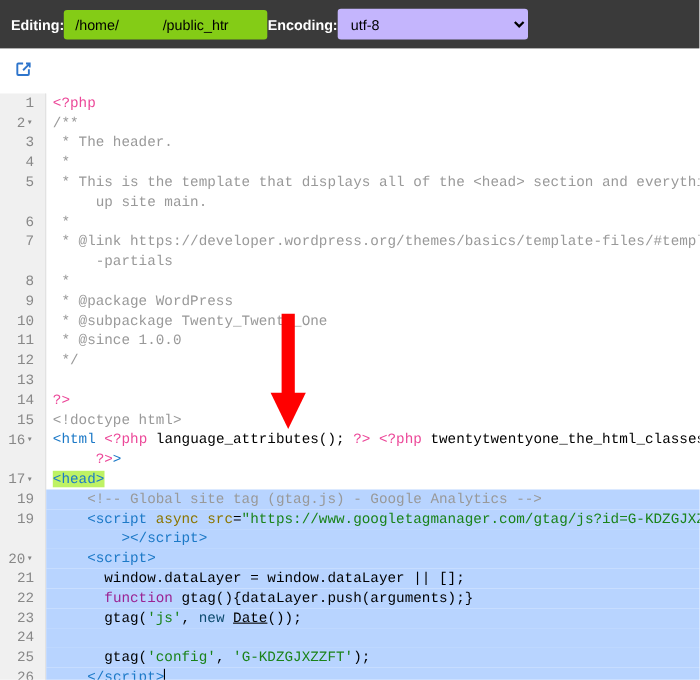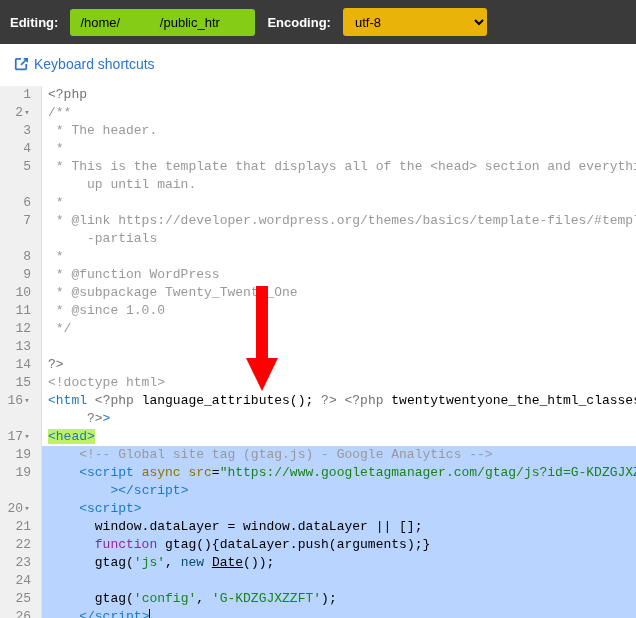--- a/index.html
+++ b/index.html
@@ -10,41 +10,41 @@
   width: 636px;
   height: 618px;
   overflow: hidden;
 }
 .toolbar {
   background: #3a3a3a;
   color: #fff;
   padding: 18px 10px;
   display: flex;
   align-items: center;
-  gap: 12px;
+  gap: 0;
   height: 44px;
 }
 .toolbar label { font-weight: bold; font-size: 13px; white-space: nowrap; }
 .toolbar input[type=text] {
   background: #84cc16;
   color: #000;
   border: none;
   border-radius: 3px;
   padding: 6px 10px;
   font-size: 13px;
   width: 185px;
 }
 .toolbar select {
-  background: #eab308;
+  background: #c4b5fd;
   color: #000;
   border: none;
   border-radius: 3px;
   padding: 5px 8px;
   font-size: 13px;
-  width: 144px;
+  width: 173px;
   height: 28px;
 }
 .toolbar button {
   background: #fff;
   color: #000;
   border: none;
   border-radius: 3px;
   padding: 6px 10px;
   font-size: 13px;
   cursor: pointer;
@@ -79,21 +79,21 @@
 .fold { display:inline-block; width:8px; text-align:center; color:#888; font-size:9px; vertical-align: middle; }
 .code { flex: 1; }
 .cl { height: 18px; padding-left: 6px; white-space: pre; }
 .highlight-yellow { background: #bef264; display:inline; }
 .highlight-blue { background: #b8d4ff; }
 .tok-comment { color: #999; }
 .tok-tag { color: #1c79c7; }
 .tok-attr { color: #8b7500; font-family: Liberation Mono, monospace; }
 .tok-string { color: #1a831a; }
 .tok-keyword { color: #9b2393; }
-.tok-php { color: #737373; }
+.tok-php { color: #ec4899; }
 .tok-kw2 { color: #0c4a6e; }
 .tok-cconst { color: #000000; text-decoration: underline; }
 .cursor { border-right: 1px solid #000; margin-right:-1px; }
 .arrow {
   position: absolute;
   left: 242px;
   top: 200px;
   pointer-events: none;
 }
 </style>
@@ -107,21 +107,20 @@
   <select>
     <option>utf-8</option>
   </select>
 </div>
 
 <div class="link-row">
   <a href="#">
     <svg viewBox="0 0 16 16">
         <path d="M11 1v2h1.6L7.3 8.3l1.4 1.4L14 4.4V6h2V1h-5zM13 13H3V3h5V1H3a2 2 0 0 0-2 2v10a2 2 0 0 0 2 2h10a2 2 0 0 0 2-2V8h-2v5z"></path>
       </svg>
-    <span>Keyboard shortcuts</span>
   </a>
 </div>
 
 <div class="editor-wrap">
 <div class="editor">
   <div class="gutter" id="gutter">
         <div class="g">1</div>
         <div class="g">2<span class="fold">▾</span></div>
         <div class="g">3</div>
         <div class="g">4</div>
@@ -151,26 +150,26 @@
         <div class="g">24</div>
         <div class="g">25</div>
         <div class="g">26</div>
       </div>
   <div class="code">
     <div class="cl"><span class="tok-php">&lt;?php</span></div>
     <div class="cl"><span class="tok-comment">/**</span></div>
     <div class="cl"><span class="tok-comment"> * The header.</span></div>
     <div class="cl"><span class="tok-comment"> *</span></div>
     <div class="cl"><span class="tok-comment"> * This is the template that displays all of the &lt;head&gt; section and everything</span></div>
-    <div class="cl"><span class="tok-comment">     up until main.</span></div>
+    <div class="cl"><span class="tok-comment">     up site main.</span></div>
     <div class="cl"><span class="tok-comment"> *</span></div>
     <div class="cl"><span class="tok-comment"> * @link https://developer.wordpress.org/themes/basics/template-files/#template</span></div>
     <div class="cl"><span class="tok-comment">     -partials</span></div>
     <div class="cl"><span class="tok-comment"> *</span></div>
-    <div class="cl"><span class="tok-comment"> * @function WordPress</span></div>
+    <div class="cl"><span class="tok-comment"> * @package WordPress</span></div>
     <div class="cl"><span class="tok-comment"> * @subpackage Twenty_Twenty_One</span></div>
     <div class="cl"><span class="tok-comment"> * @since 1.0.0</span></div>
     <div class="cl"><span class="tok-comment"> */</span></div>
     <div class="cl"><span></span></div>
     <div class="cl"><span class="tok-php">?&gt;</span></div>
     <div class="cl"><span class="tok-comment">&lt;!doctype html&gt;</span></div>
     <div class="cl"><span class="tok-tag">&lt;</span><span class="tok-tag">html </span><span class="tok-php">&lt;?php</span><span> language_attributes(); </span><span class="tok-php">?&gt;</span><span> </span><span class="tok-php">&lt;?php</span><span> twentytwentyone_the_html_classes();</span></div>
     <div class="cl"><span class="tok-php">     ?&gt;</span><span class="tok-tag">&gt;</span></div>
     <div class="cl"><span class="highlight-yellow"><span class="tok-tag">&lt;</span><span class="tok-tag">head</span><span class="tok-tag">&gt;</span></span></div>
     <div class="cl highlight-blue"><span class="tok-comment">    &lt;!-- Global site tag (gtag.js) - Google Analytics --&gt;</span></div>

